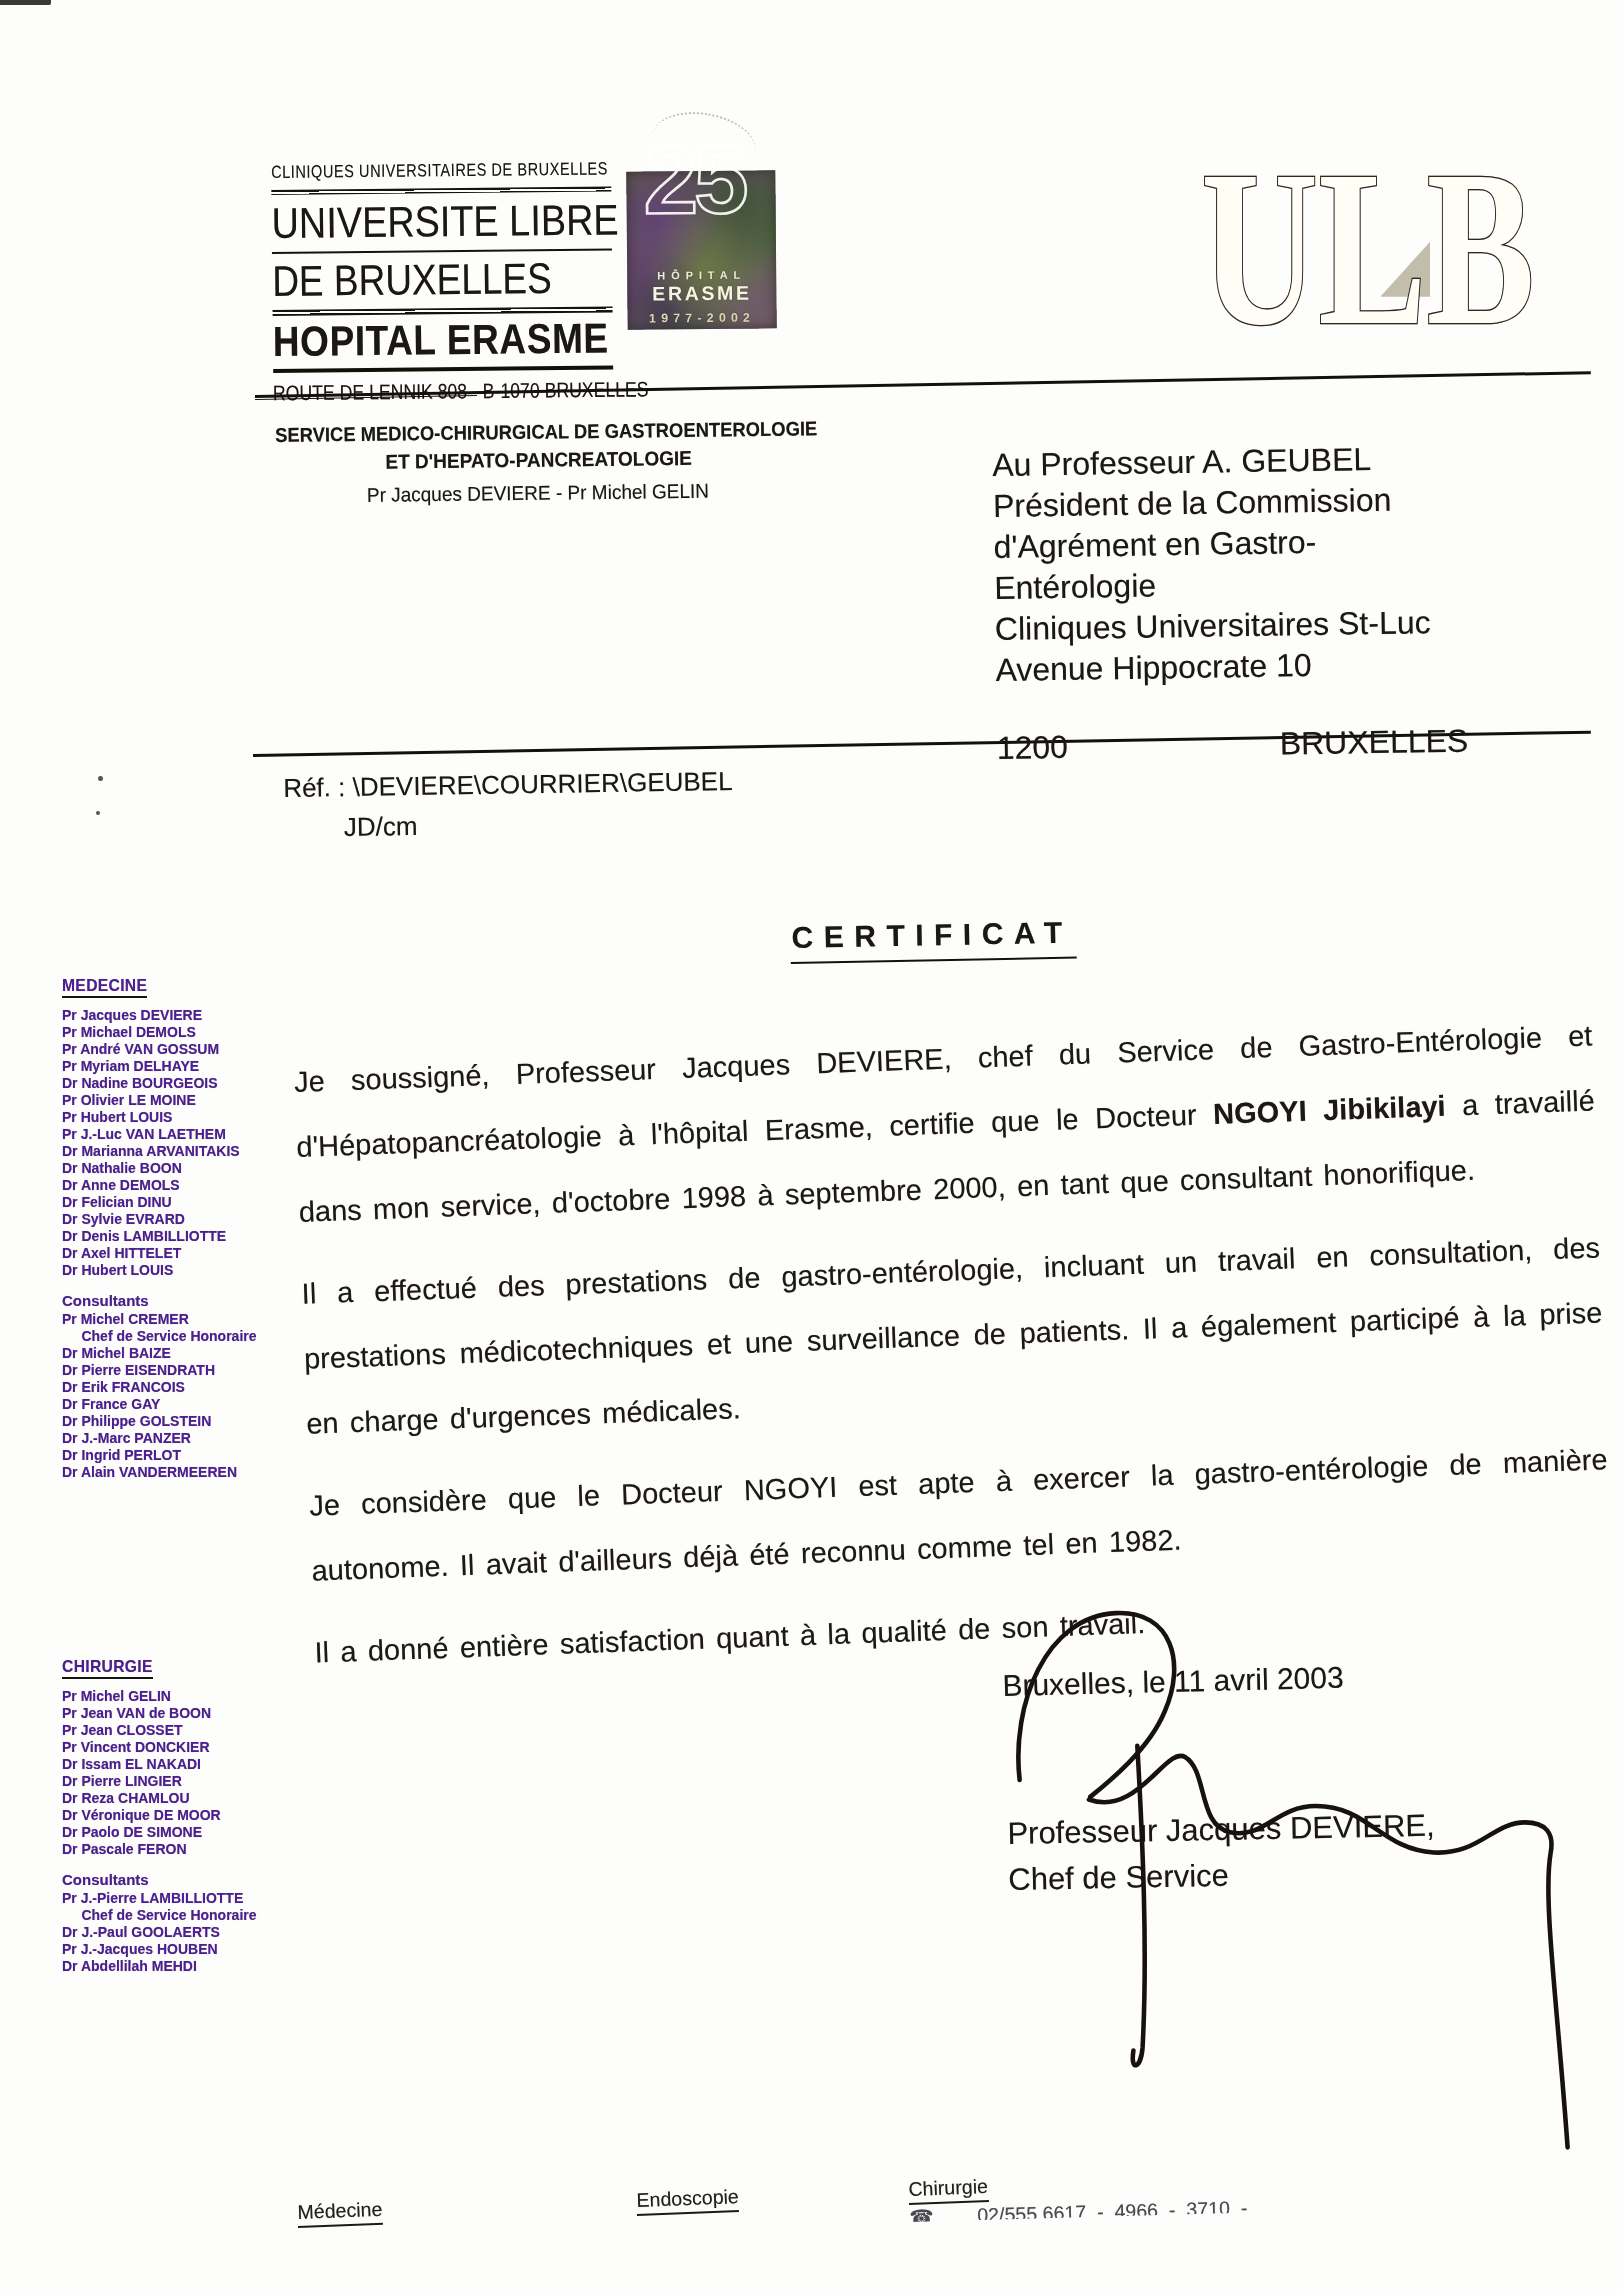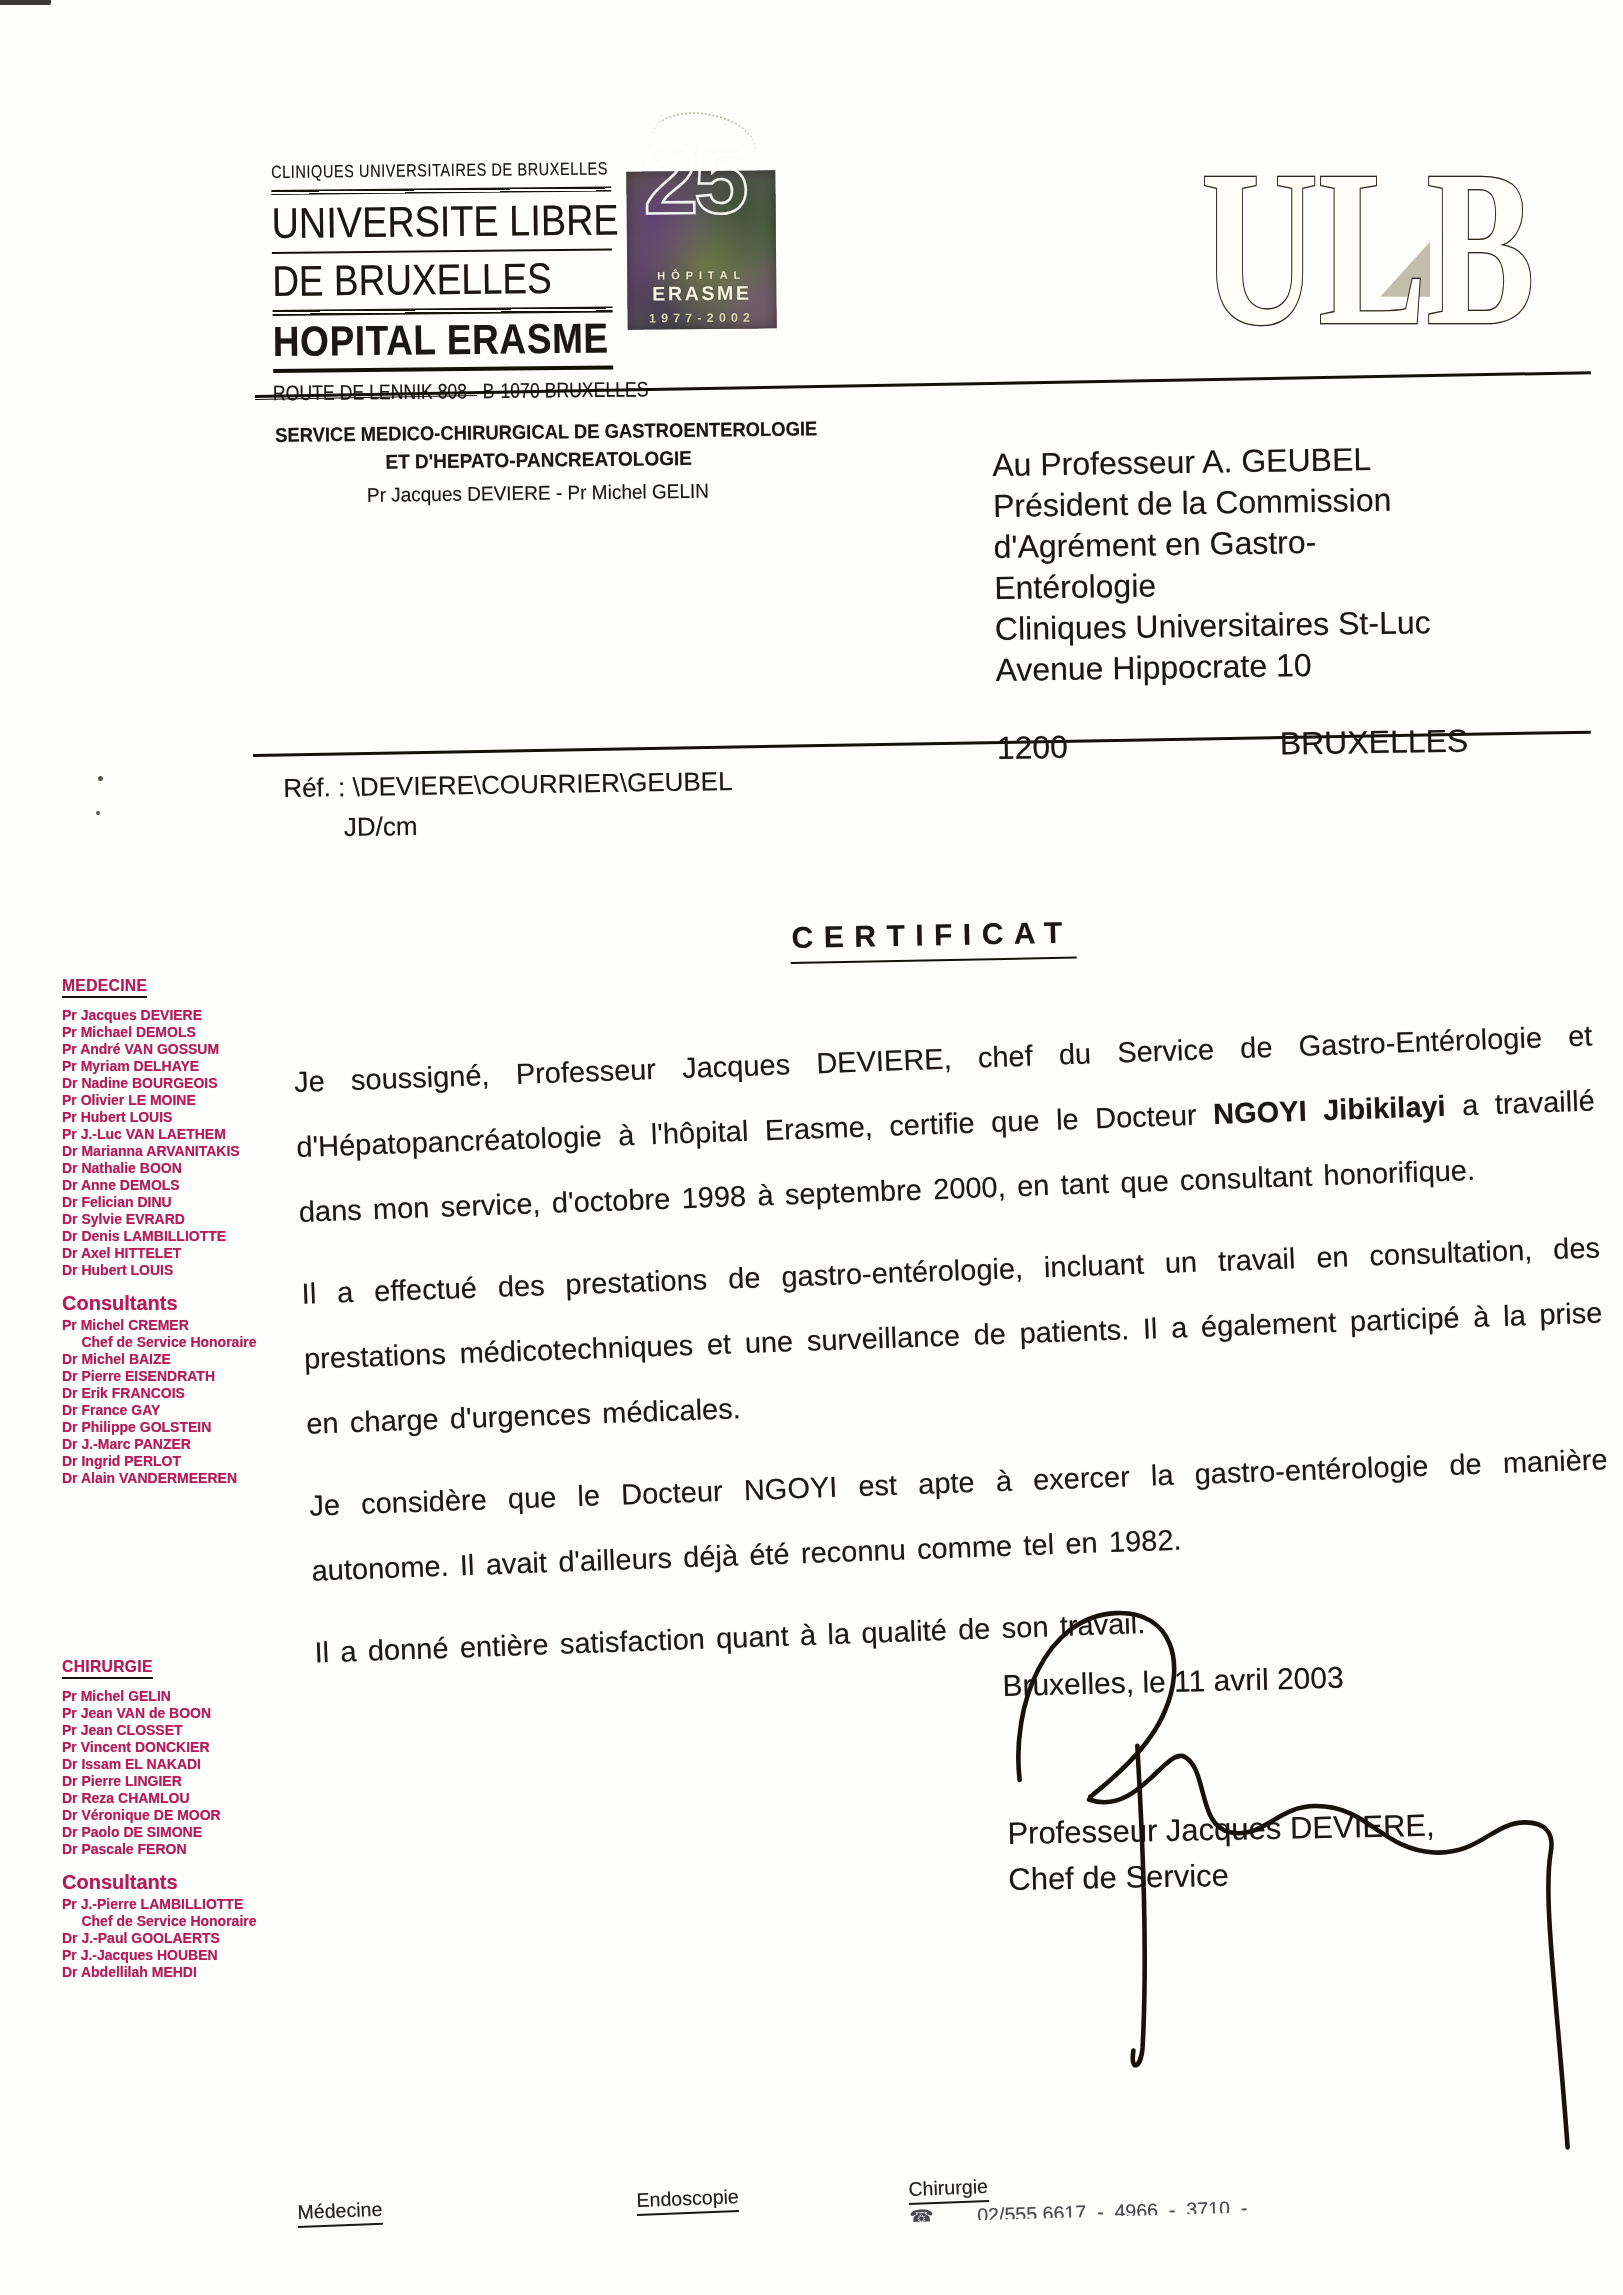--- a/index.html
+++ b/index.html
@@ -70,23 +70,23 @@
   
   .refblock{left:283px;top:773px;transform:rotate(-.9deg);transform-origin:0 0;font-size:26px;}
   .ref-initials{margin-top:9.2px;margin-left:60px;}
   .speck{position:absolute;background:#5a544c;border-radius:50%;}
 
   
   .cert-title{left:790px;top:921px;font-size:30px;font-weight:700;letter-spacing:10.5px;
     border-bottom:2.6px solid #14110d;padding:0 3.9px 6.5px 1.3px;transform:rotate(-1.1deg);transform-origin:0 0;white-space:nowrap;}
 
   
-  .sidebar{left:62px;width:236px;font-size:14px;font-weight:700;color:#be185d;}
+  .sidebar{left:62px;width:236px;font-size:14px;font-weight:700;color:#4c1d95;}
   .sb-head{font-size:15.7px;font-weight:700;letter-spacing:0.3px;border-bottom:2px solid #17130f;display:inline-block;padding-bottom:1.3px;margin-bottom:9.2px;}
-  .sb-sub{font-weight:700;margin:10.5px 0 1.3px 0;font-size:20px;}
+  .sb-sub{font-weight:700;margin:10.5px 0 1.3px 0;font-size:15px;}
   .sb-item{line-height:17px;white-space:pre-wrap;}
   .med{top:977px;}
   .chi{top:1658px;}
 
   
   .bodytext{left:293px;top:1050px;width:1299px;transform:rotate(-2.05deg);transform-origin:0 0;}
   .bodytext p{margin:0 0 17px 0;font-size:29px;line-height:65px;text-align:justify;word-spacing:3.3px;color:#1c1815;}
   .bodytext p:last-child{text-align:left;}
   .bold{font-weight:700;}
 

